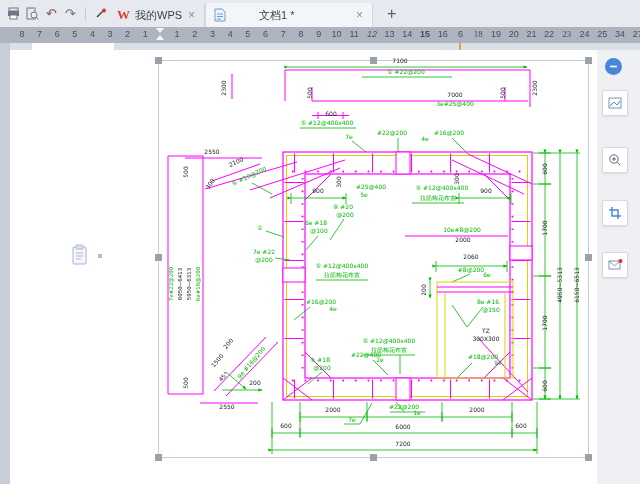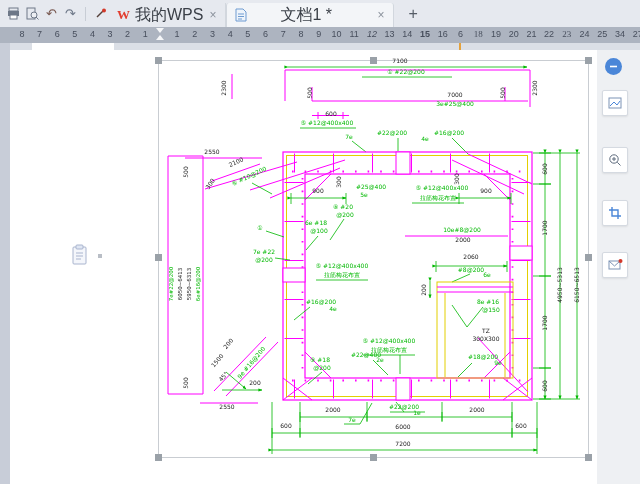--- a/index.html
+++ b/index.html
@@ -14,21 +14,21 @@
   .tb-icons{display:flex;align-items:center;gap:2px;padding-left:5px;}
   .tbi{width:17px;height:18px;border:none;background:transparent;padding:0;
        display:flex;align-items:center;justify-content:center;cursor:pointer;}
   .glyph{font-size:13px;color:#6e7888;line-height:1;}
   .glyph.undo{color:#7a5a52;}
   .sep{width:1px;height:14px;background:#c8cdd5;margin:0 4px;}
   .tab{height:24px;margin-top:3px;display:flex;align-items:center;gap:5px;
        padding:0 8px;border-right:1px solid #d2d7de;cursor:pointer;}
   .tab.active{background:#f3f5f8;border-top-left-radius:3px;border-top-right-radius:3px;
        border-left:1px solid #d2d7de;}
-  .tab .tlabel{font-size:16px;color:#3a3f47;white-space:nowrap;}
+  .tab .tlabel{font-size:11px;color:#3a3f47;white-space:nowrap;}
   .tab.wide{width:150px;justify-content:flex-start;gap:33px;}
   .tab.wide .tlabel{flex:1;}
   .wlogo{color:#e23c2e;font-weight:bold;font-size:13px;font-family:"Liberation Serif",serif;}
   .tclose{font-size:12px;color:#8b929c;padding:0 1px;}
   .newtab{font-size:16px;color:#555c66;background:none;border:none;margin-left:8px;cursor:pointer;}
 
   
   .ruler{position:absolute;left:0;top:27px;width:640px;height:16px;background:#adb4c0;}
   .ruler span{position:absolute;top:2px;transform:translateX(-50%);
               font-size:9px;color:#474e5c;}

